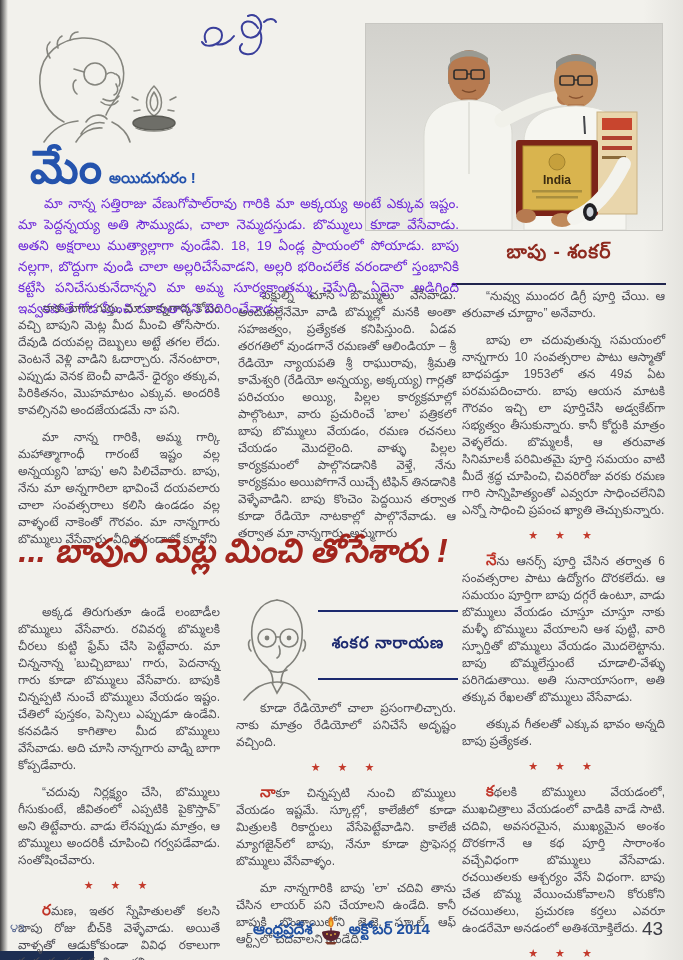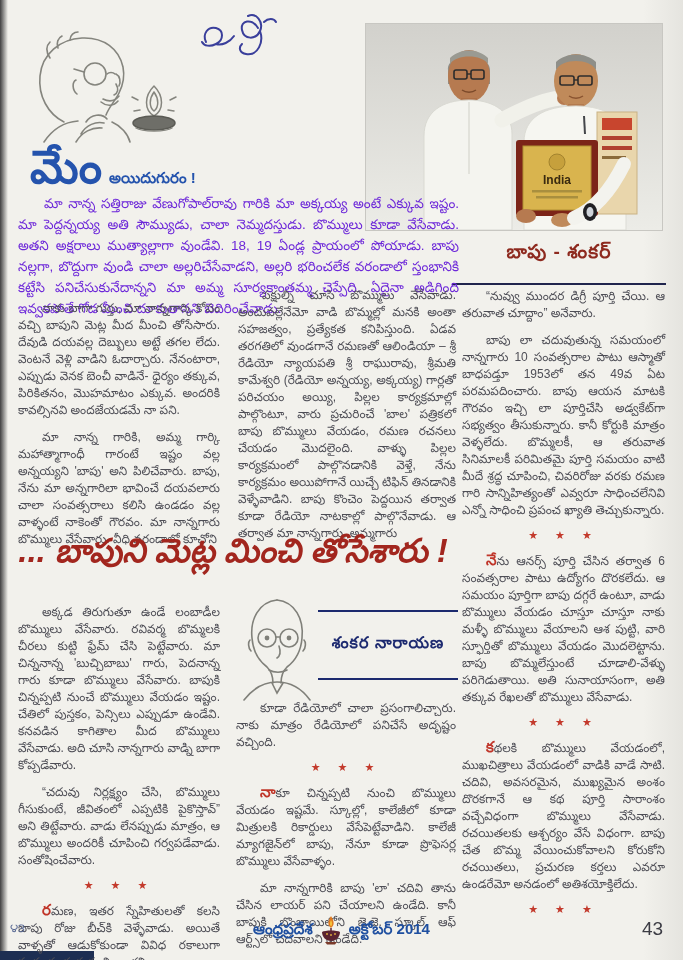--- a/index.html
+++ b/index.html
@@ -174,20 +174,21 @@
 
 <div class="col col2u">
   <p class="para">పక్షుల్ని చూసి బొమ్ములు వేసేవాడు. అందువల్లేనేమో వాడి బొమ్మల్లో మనకి అంతా సహజత్వం, ప్రత్యేకత కనిపిస్తుంది. ఏడవ తరగతిలో వుండగానే రమణతో ఆలిండియా – శ్రీ రేడియో న్యాయపతి శ్రీ రాఘురావు, శ్రీమతి కామేశ్వరి (రేడియో అన్నయ్య, అక్కయ్య) గార్లతో పరిచయం అయ్యి, పిల్లల కార్యక్రమాల్లో పాల్గొంటూ, వారు ప్రచురించే 'బాల' పత్రికలో బాపు బొమ్ములు వేయడం, రమణ రచనలు చేయడం మొదలైంది. వాళ్ళు పిల్లల కార్యక్రమంలో పాల్గొనడానికి వెళ్తే, నేను కార్యక్రమం అయిపోగానే యిచ్చే టిఫిన్ తినడానికి వెళ్ళేవాడిని. బాపు కొంచెం పెద్దయిన తర్వాత కూడా రేడియో నాటకాల్లో పాల్గొనేవాడు. ఆ తర్వాత మా నాన్నగారు, అమ్మగారు</p>
 </div>
 
 <div class="col col3">
   <p class="para">“నువ్వు ముందర డిగ్రీ పూర్తి చేయి. ఆ తరువాత చూద్దాం” అనేవారు.</p>
   <p class="para">బాపు లా చదువుతున్న సమయంలో నాన్నగారు 10 సంవత్సరాల పాటు ఆస్మాతో బాధపడ్తూ 1953లో తన 49వ ఏట పరమపదించారు. బాపు ఆయన మాటకి గౌరవం ఇచ్చి లా పూర్తిచేసి అడ్వకేట్‌గా సభ్యత్వం తీసుకున్నారు. కానీ కోర్టుకి మాత్రం వెళ్ళలేదు. బొమ్మలకీ, ఆ తరువాత సినిమాలకీ పరిమితమై పూర్తి సమయం వాటి మీదే శ్రద్ధ చూపించి, చివరిరోజు వరకు రమణ గారి సాన్నిహిత్యంతో ఎవ్వరూ సాధించలేనివి ఎన్నో సాధించి ప్రపంచ ఖ్యాతి తెచ్చుకున్నారు.</p>
   <div class="stars">★ ★ ★</div>
   <p class="para"><span class="lead">నే</span><span>ను ఆనర్స్ పూర్తి చేసిన తర్వాత 6 సంవత్సరాల పాటు ఉద్యోగం దొరకలేదు. ఆ సమయం పూర్తిగా బాపు దగ్గరే ఉంటూ, వాడు బొమ్ములు వేయడం చూస్తూ చూస్తూ నాకు మళ్ళీ బొమ్ములు వేయాలని ఆశ పుట్టి, వారి స్ఫూర్తితో బొమ్ములు వేయడం మొదలెట్టాను. బాపు బొమ్మలేస్తుంటే చూడాలి-వేళ్ళు పరిగెడుతాయి. అతి సునాయాసంగా, అతి తక్కువ రేఖలతో బొమ్ములు వేసేవాడు.</span></p>
+  <p class="para">తక్కువ గీతలతో ఎక్కువ భావం అన్నది బాపు ప్రత్యేకత.</p>
   <div class="stars">★ ★ ★</div>
   <p class="para"><span class="lead">క</span><span>థలకి బొమ్ములు వేయడంలో, ముఖచిత్రాలు వేయడంలో వాడికి వాడే సాటి. చదివి, అవసరమైన, ముఖ్యమైన అంశం దొరకగానే ఆ కథ పూర్తి సారాంశం వచ్చేవిధంగా బొమ్ములు వేసేవాడు. రచయితలకు ఆశ్చర్యం వేసే విధంగా. బాపు చేత బొమ్మ వేయించుకోవాలని కోరుకోని రచయితలు, ప్రచురణ కర్తలు ఎవరూ ఉండరేమో అనడంలో అతిశయోక్తిలేదు.</span></p>
   <div class="stars">★ ★ ★</div>
 </div>
 
 <div class="abs headline">... బాపుని మెట్ల మించి తోసేశారు !</div>
 
 <svg class="abs" style="left:236px;top:594px" width="82" height="108" viewBox="0 0 82 108">
   <g stroke="#80807a" stroke-width="1.6" fill="none" stroke-linecap="round">
     <path d="M41,6 C23,8 14,25 16,44 C17,57 23,67 31,73 C35,77 37,83 37,89"></path>

